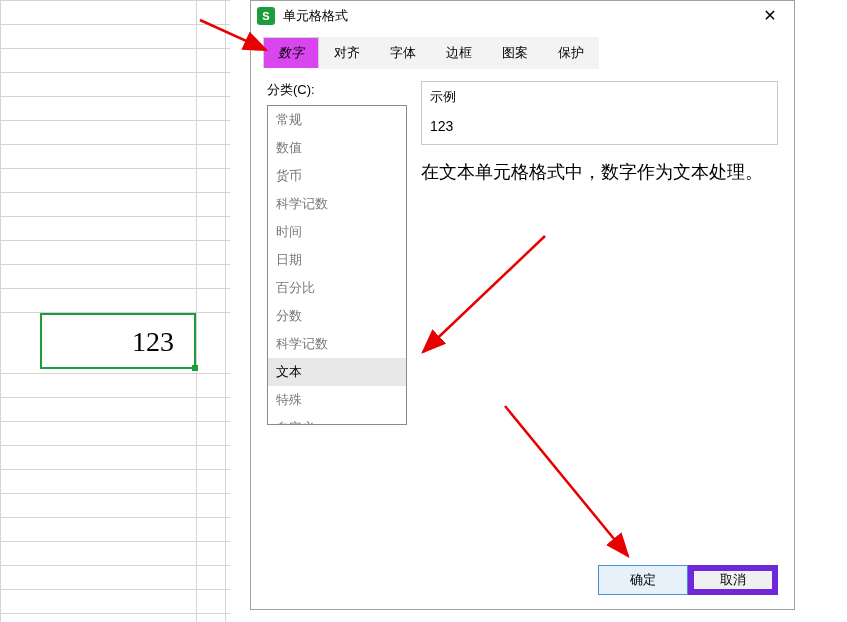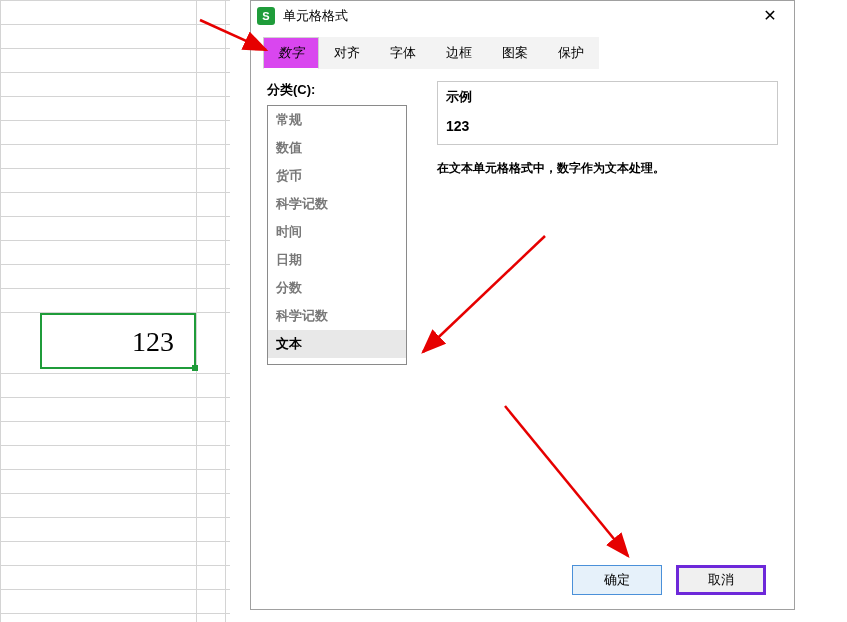--- a/index.html
+++ b/index.html
@@ -113,35 +113,34 @@
     .tab.active {
       background: #d946ef;
       border: 1px solid #d0d0d0;
       border-bottom: 1px solid #fff;
       font-style: italic;
     }
 
     .body-area {
       display: flex;
       padding: 12px 16px 0 16px;
-      gap: 30px;
-      font-weight: bold;
+      gap: 14px;
     }
 
     .left-col {
       width: 140px;
     }
     .category-label {
       font-size: 13px;
       color: #000;
       margin-bottom: 6px;
     }
     .category-list {
       border: 1px solid #8a8a8a;
-      height: 260px;
+      height: 320px;
       overflow: hidden;
       background: #fff;
     }
     .category-item {
       padding: 4px 8px;
       font-size: 13px;
       color: #787878;
       cursor: pointer;
       line-height: 20px;
     }
@@ -160,37 +159,37 @@
     .example-inner-label {
       font-size: 13px;
       color: #000;
       margin-bottom: 12px;
     }
     .example-value {
       font-size: 14px;
       color: #000;
     }
     .description {
-      font-size: 12px;
+      font-size: 18px;
       color: #000;
       margin-top: 14px;
       line-height: 1.5;
     }
 
     .button-row {
       position: absolute;
-      right: 28px;
+      right: 16px;
       bottom: 14px;
       display: flex;
-      gap: 14px;
+      gap: 0;
       margin-left: 33px;
     }
     .btn {
       width: 90px; height: 30px;
-      border: 3px solid #6d28d9;
+      border: 6px solid #6d28d9;
       background: #f0f0f0;
       font-size: 13px;
       color: #000;
       display: flex;
       align-items: center;
       justify-content: center;
       cursor: pointer;
     }
     .btn.primary {
       border: 1px solid #4a90d9;
@@ -267,23 +266,25 @@
   <div class="body-area">
     <div class="left-col">
       <div class="category-label">分类(C):</div>
       <div class="category-list">
         <div class="category-item">常规</div>
         <div class="category-item">数值</div>
         <div class="category-item">货币</div>
         <div class="category-item">科学记数</div>
         <div class="category-item">时间</div>
         <div class="category-item">日期</div>
+        <div class="category-item">百分比</div>
         <div class="category-item">分数</div>
         <div class="category-item">科学记数</div>
         <div class="category-item selected">文本</div>
+        <div class="category-item">特殊</div>
         <div class="category-item">自定义</div>
       </div>
     </div>
 
     <div class="right-col">
       <div class="example-wrapper">
         <div class="example-inner-label">示例</div>
         <div class="example-value">123</div>
       </div>
       <div class="description">在文本单元格格式中，数字作为文本处理。</div>

